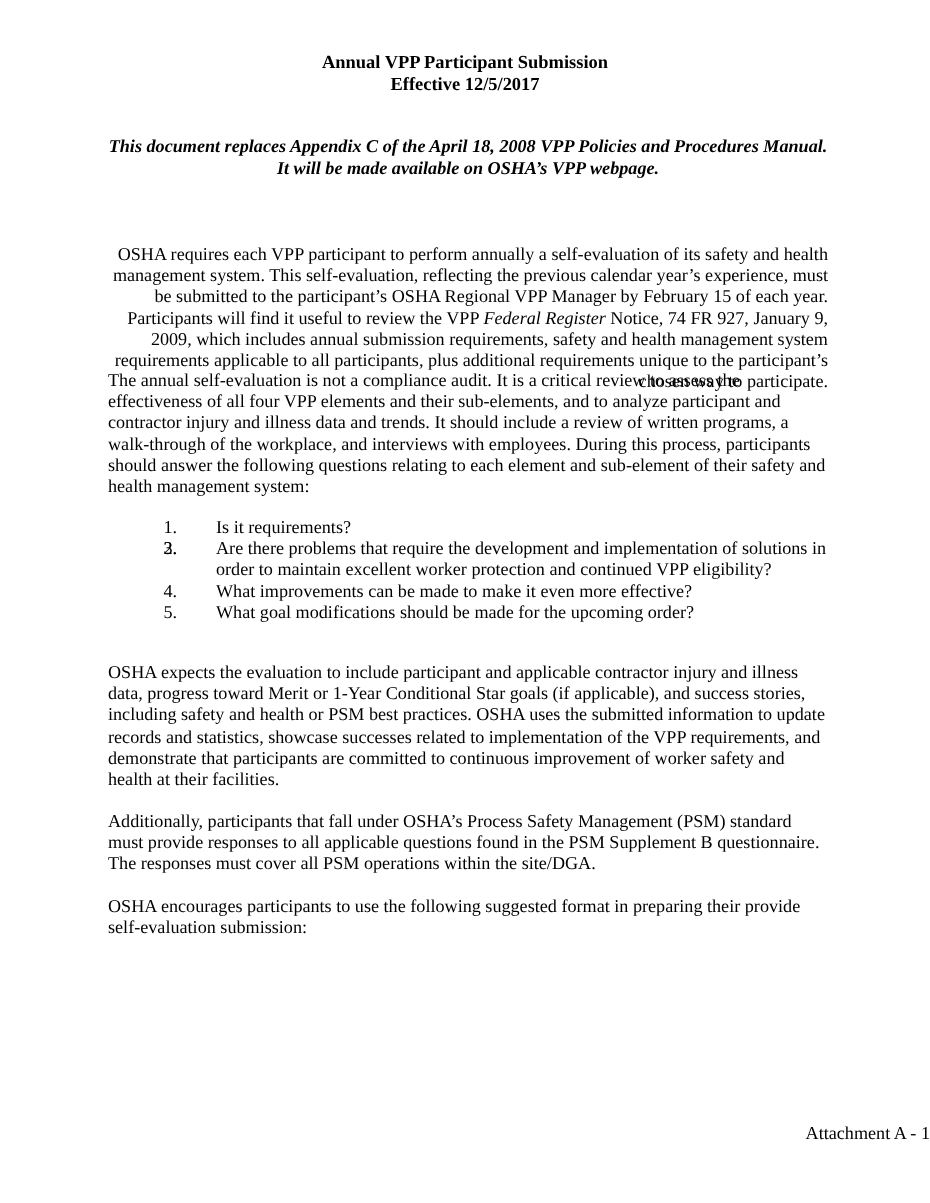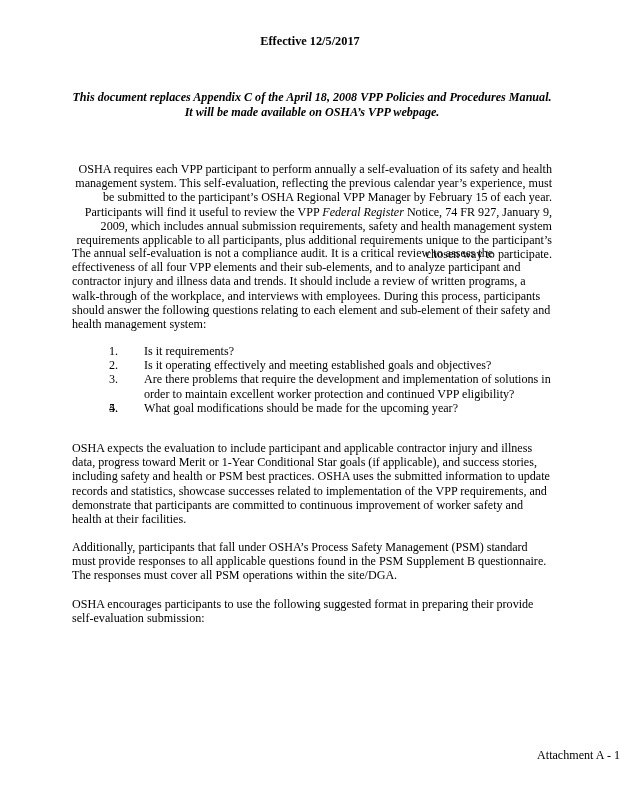--- a/index.html
+++ b/index.html
@@ -27,39 +27,40 @@
       position: absolute; top: 748px; left: 0; width: 620px; text-align: right;
     }
     i { font-style: italic; }
   </style>
 </head>
 <body>
 
 <div class="page">
 
   <div class="header">
+    <div>Annual VPP Participant Submission</div>
     <div>Effective 12/5/2017</div>
   </div>
 
   <div class="notice">This document replaces Appendix C of the April 18, 2008 VPP Policies and Procedures Manual.  It will be made available on OSHA’s VPP webpage.</div>
 
   <div class="para" style="top:162px;text-align:right;">
     <p><span>OSHA requires each VPP participant to perform annually a self-evaluation of its safety and health management system.  This self-evaluation, reflecting the previous calendar year’s experience, must be submitted to the participant’s OSHA Regional VPP Manager by February 15 of each year.  Participants will find it useful to review the VPP </span><i>Federal Register</i><span> Notice, 74 FR 927, January 9, 2009, which includes annual submission requirements, safety and health management system requirements applicable to all participants, plus additional requirements unique to the participant’s chosen way to participate.</span></p>
   </div>
 
   <div class="para" style="top:246px;">
     <p>The annual self-evaluation is not a compliance audit.  It is a critical review to assess the effectiveness of all four VPP elements and their sub-elements, and to analyze participant and contractor injury and illness data and trends.  It should include a review of written programs, a walk-through of the workplace, and interviews with employees.  During this process, participants should answer the following questions relating to each element and sub-element of their safety and health management system:</p>
   </div>
 
   <ol class="list">
     <li><span class="num">1.</span><span>Is it requirements?</span></li>
-    <li><span class="num">2.</span><span>Is it operating effectively and meeting established goals and objectives?</span></li>
+    <li><span class="num">2.</span></li>
     <li><span class="num">3.</span><span>Are there problems that require the development and implementation of solutions in order to maintain excellent worker protection and continued VPP eligibility?</span></li>
-    <li><span class="num">4.</span></li>
-    <li><span class="num">5.</span><span>What goal modifications should be made for the upcoming year?</span></li>
+    <li><span class="num">4.</span><span>What improvements can be made to make it even more effective?</span></li>
+    <li><span class="num">5.</span><span>What goal modifications should be made for the upcoming order?</span></li>
   </ol>
 
   <div class="para" style="top:441px;">
     <p>OSHA expects the evaluation to include participant and applicable contractor injury and illness data, progress toward Merit or 1-Year Conditional Star goals (if applicable), and success stories, including safety and health or PSM best practices.  OSHA uses the submitted information to update records and statistics, showcase successes related to implementation of the VPP requirements, and demonstrate that participants are committed to continuous improvement of worker safety and health at their facilities.</p>
   </div>
 
   <div class="para" style="top:540px;">
     <p>Additionally, participants that fall under OSHA’s Process Safety Management (PSM) standard must provide responses to all applicable questions found in the PSM Supplement B questionnaire.  The responses must cover all PSM operations within the site/DGA.</p>
   </div>
 

